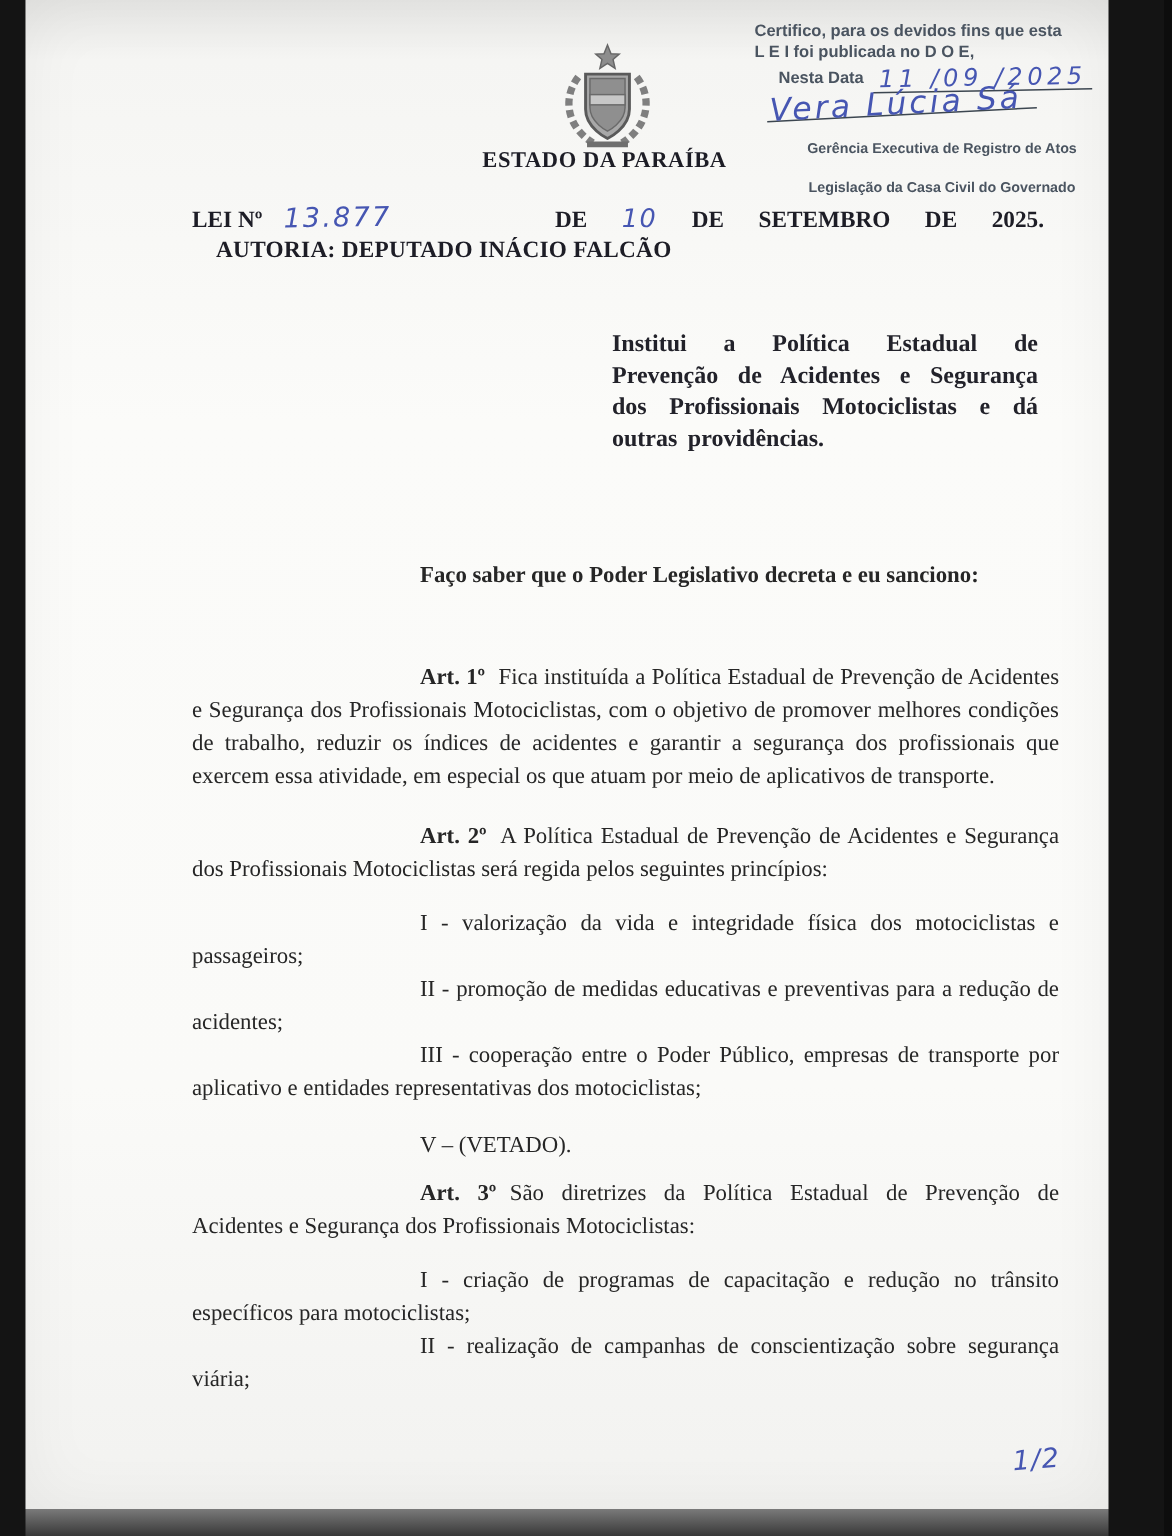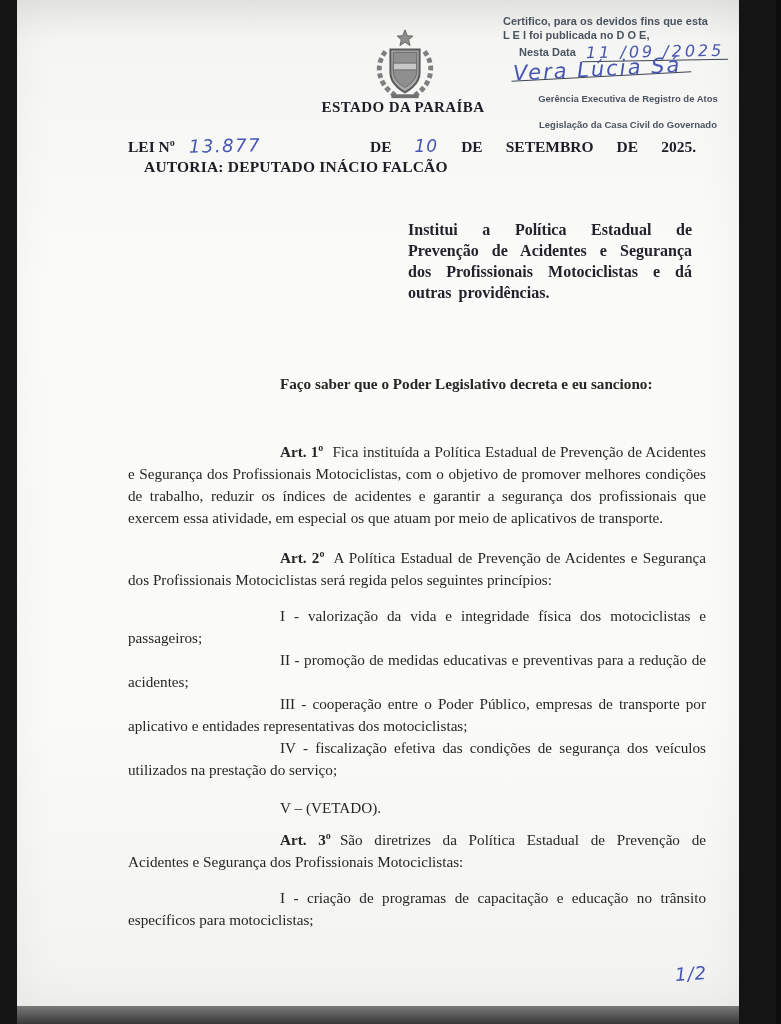--- a/index.html
+++ b/index.html
@@ -141,23 +141,23 @@
     <div class="ementa">Institui a Política Estadual de Prevenção de Acidentes e Segurança dos Profissionais Motociclistas e dá outras providências.</div>
 
     <div class="faco">Faço saber que o Poder Legislativo decreta e eu sanciono:</div>
 
     <div class="body-text">
       <p class="para"><b class="art-label">Art. 1º</b><span>Fica instituída a Política Estadual de Prevenção de Acidentes e Segurança dos Profissionais Motociclistas, com o objetivo de promover melhores condições de trabalho, reduzir os índices de acidentes e garantir a segurança dos profissionais que exercem essa atividade, em especial os que atuam por meio de aplicativos de transporte.</span></p>
       <p class="para mt18"><b class="art-label">Art. 2º</b><span>A Política Estadual de Prevenção de Acidentes e Segurança dos Profissionais Motociclistas será regida pelos seguintes princípios:</span></p>
       <p class="para mt14">I - valorização da vida e integridade física dos motociclistas e passageiros;</p>
       <p class="para">II - promoção de medidas educativas e preventivas para a redução de acidentes;</p>
       <p class="para">III - cooperação entre o Poder Público, empresas de transporte por aplicativo e entidades representativas dos motociclistas;</p>
-      <p class="para">IV - fiscalização efetiva das condições de segurança dos veículos utilizados na prestação do serviço;</p>
       <p class="para mt16 noj">V – (VETADO).</p>
       <p class="para mt10"><b class="art-label">Art. 3º</b><span>São diretrizes da Política Estadual de Prevenção de Acidentes e Segurança dos Profissionais Motociclistas:</span></p>
-      <p class="para mt14">I - criação de programas de capacitação e educação no trânsito específicos para motociclistas;</p>
+      <p class="para mt14">I - criação de programas de capacitação e redução no trânsito específicos para motociclistas;</p>
+      <p class="para">II - realização de campanhas de conscientização sobre segurança viária;</p>
     </div>
 
     <div class="hand page-num">1/2</div>
   </div>
 
   <div class="bottom-strip"></div>
 </div>
 
 </body></html>

